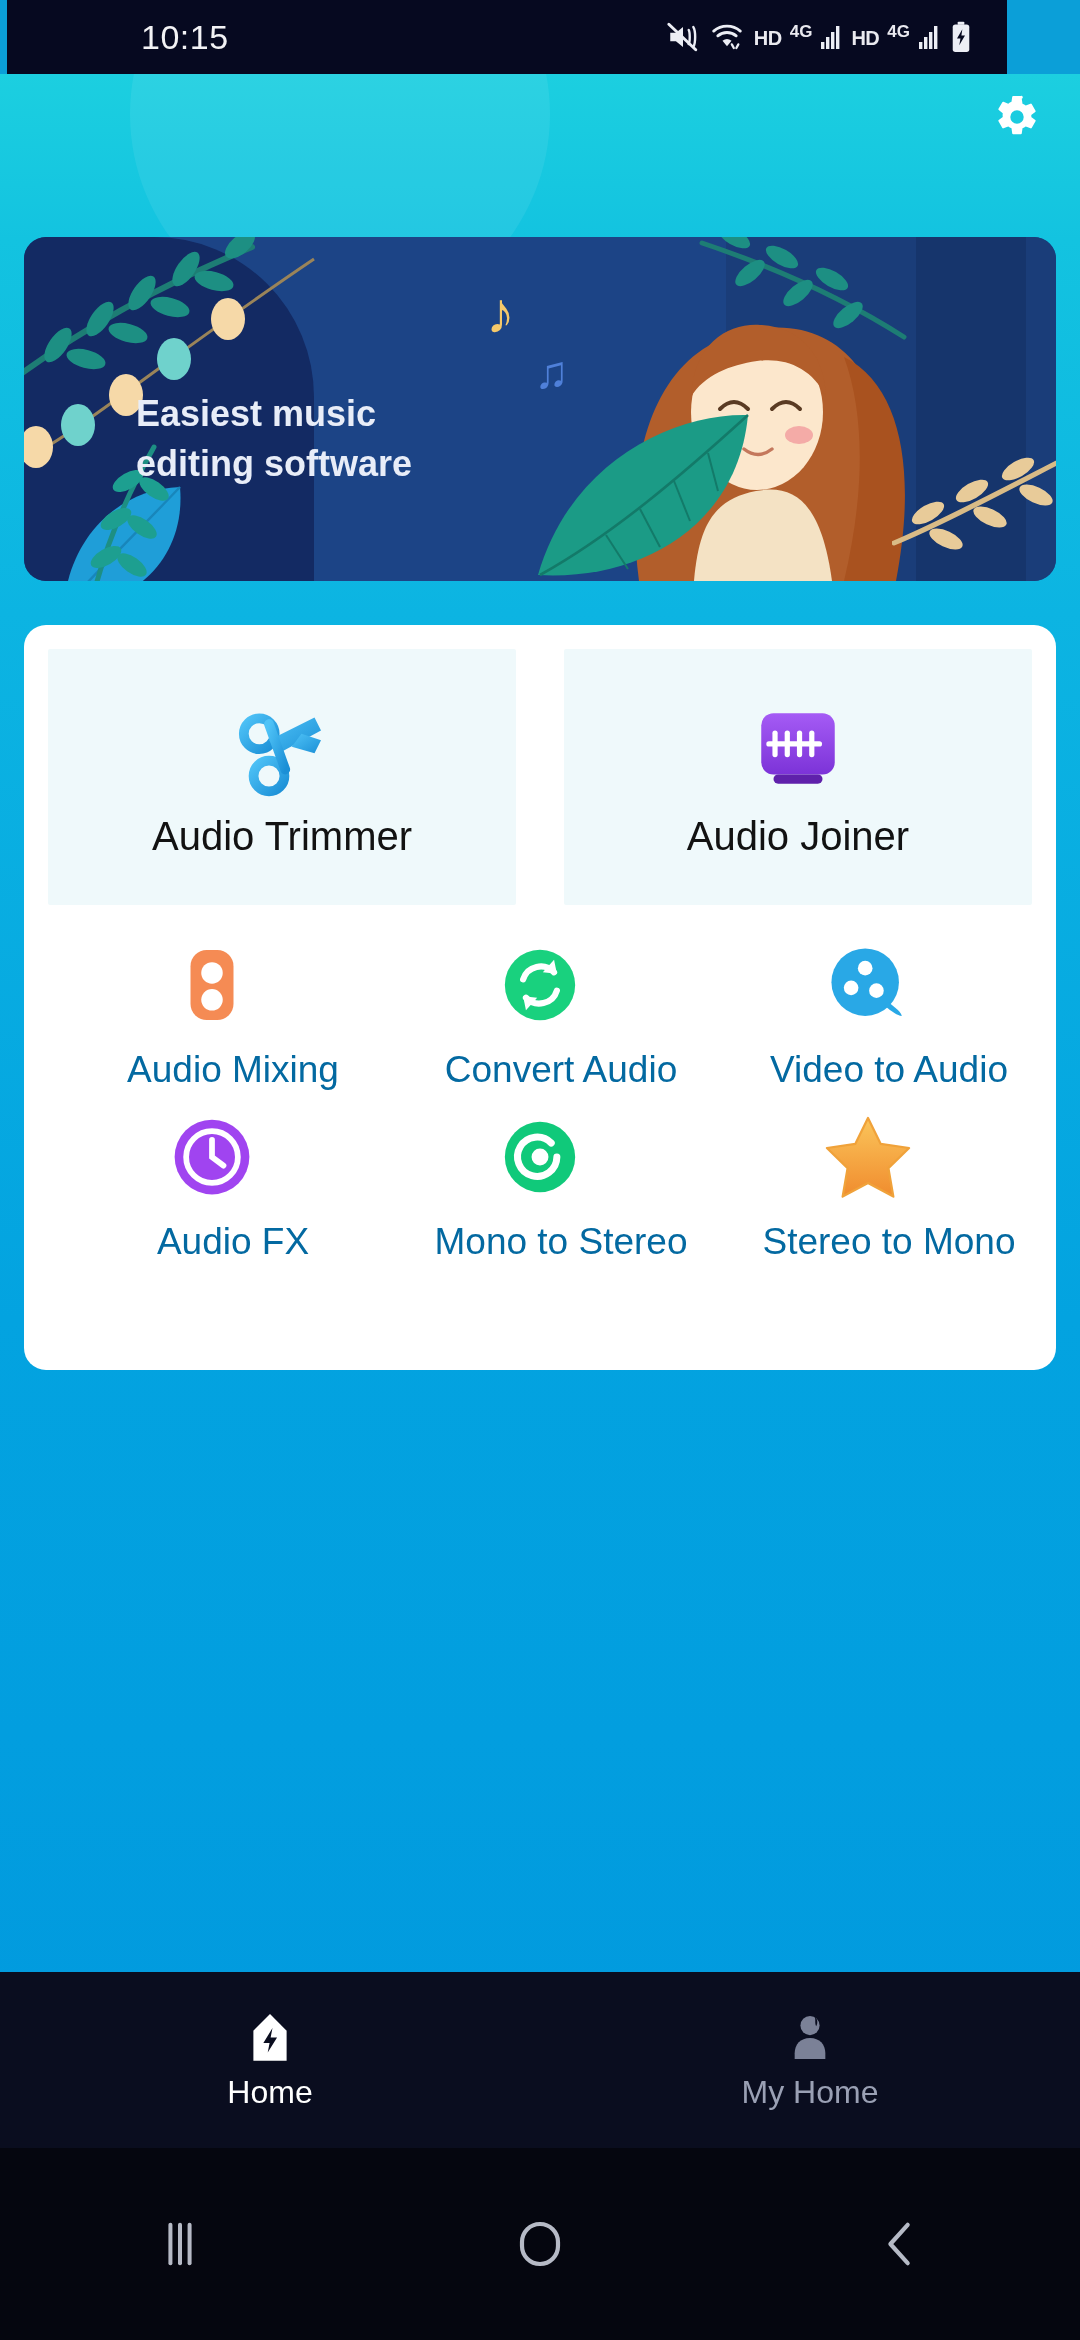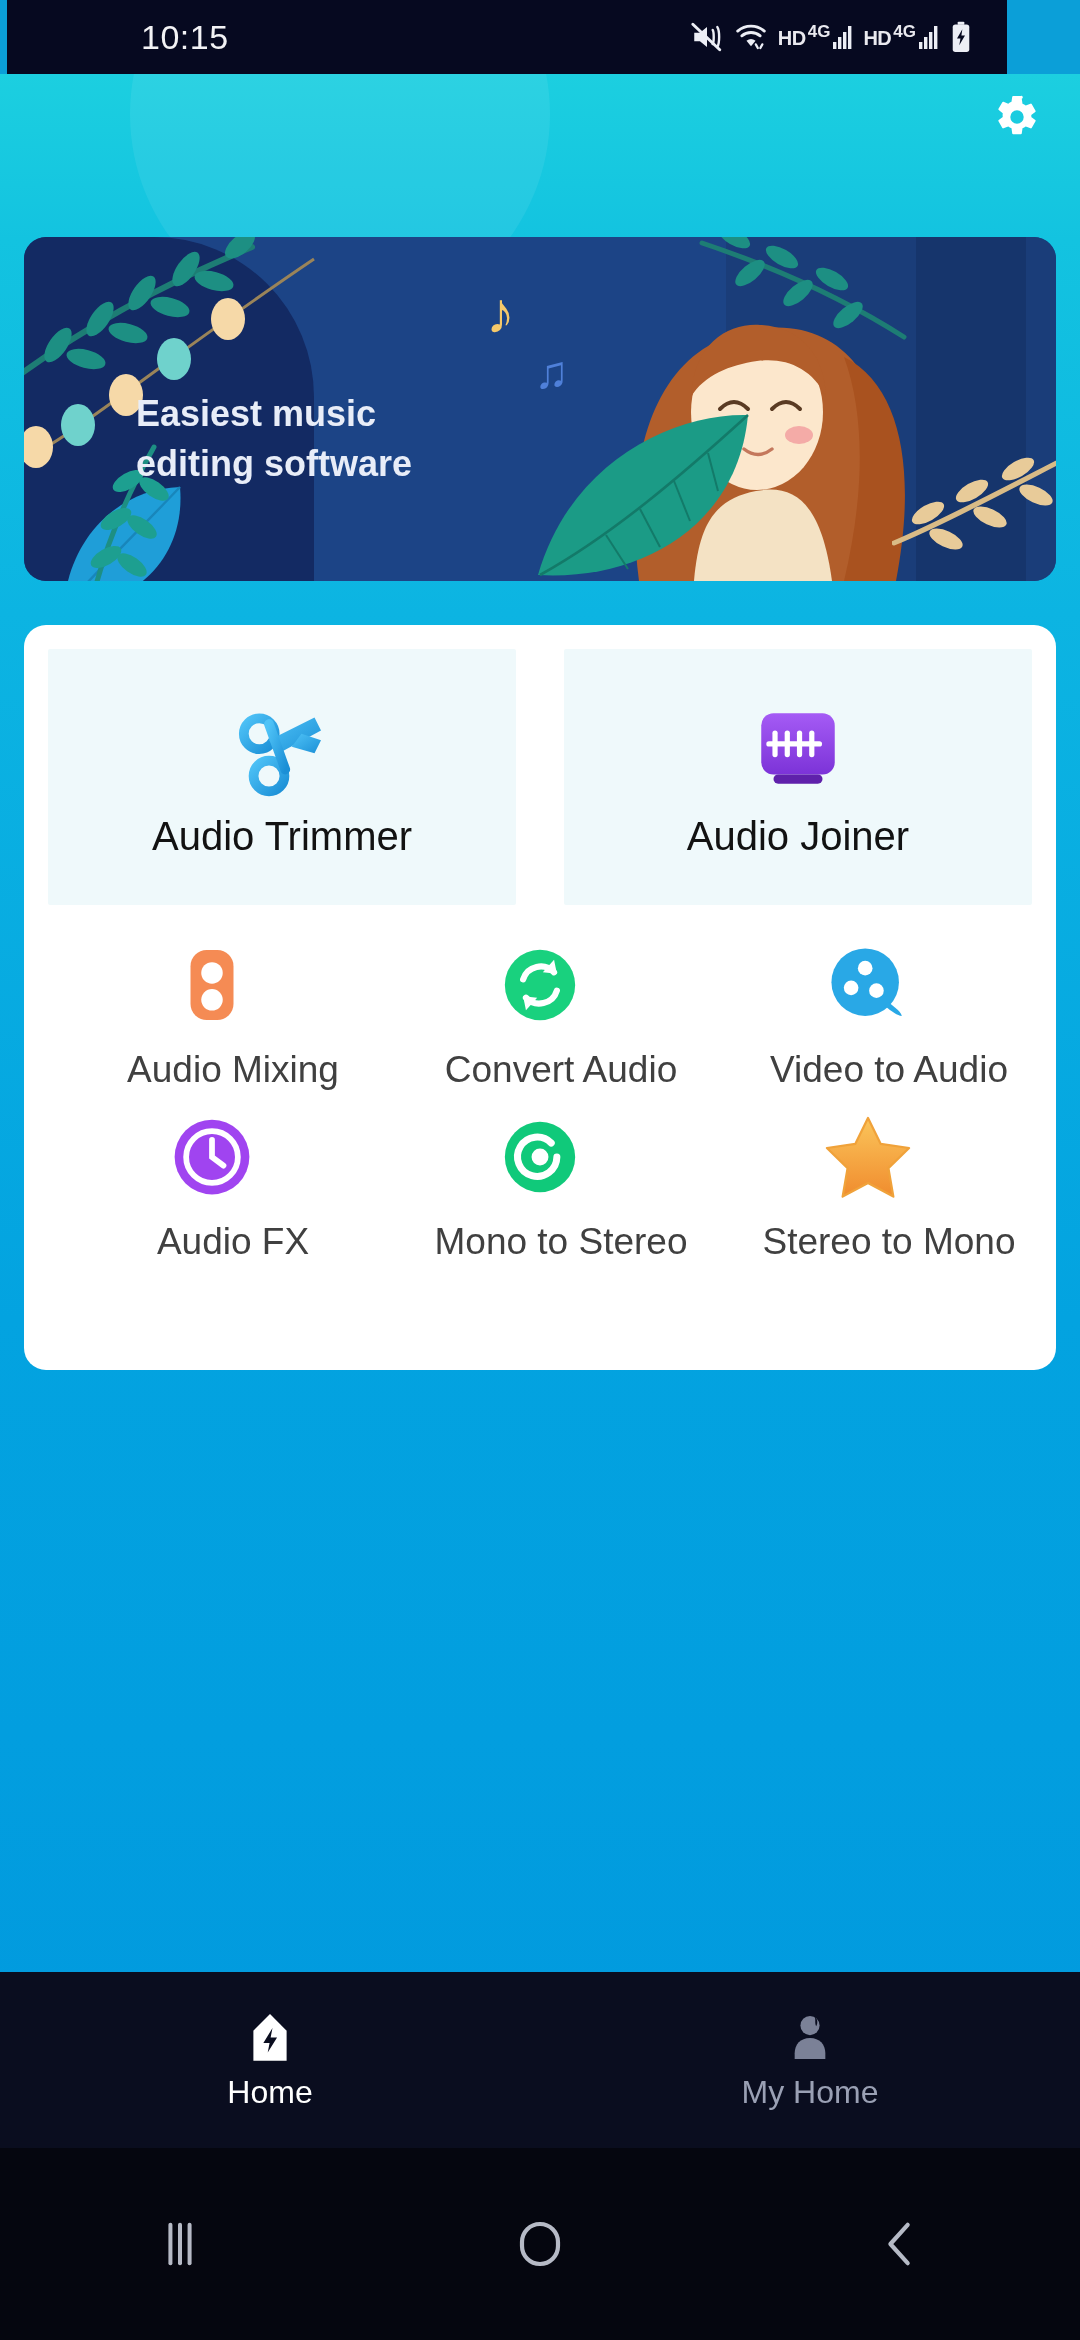--- a/index.html
+++ b/index.html
@@ -15,21 +15,21 @@
   .statusbar{
     position:absolute; top:0; left:0; width:1000px; height:74px;
     background:#060920; display:flex; align-items:center;
     padding:0 34px; z-index:40;margin-left:7px;
   }
   .sb-time{ color:#f2f2f5; font-size:34px; letter-spacing:.5px; margin-left:100px; }
   .sb-right{ margin-left:auto; display:flex; align-items:center; gap:9px; }
   .sb-right svg{ display:block; }
   .sb-hd{ color:#e9e9ef; font-size:20px; font-weight:700; letter-spacing:-.5px; }
   .sb-4g{ color:#e9e9ef; font-size:17px; font-weight:700; position:relative; top:-8px; }
-  .sb-grp{ display:flex; align-items:flex-end; gap:2px;text-align:center; }
+  .sb-grp{ display:flex; align-items:flex-end; gap:8px;text-align:center; }
 
   
   .appbg{
     position:absolute; top:74px; left:0; width:1080px; height:2074px;
     background:linear-gradient(180deg,#1ccfe0 0%,#13c3e0 8%,#0cb4e2 26%,#03a3e0 60%,#0199de 100%);
     overflow:hidden; z-index:5;
   }
   .bg-circle{
     position:absolute; top:-170px; left:130px; width:420px; height:420px;
     border-radius:50%; background:rgba(255,255,255,.07);
@@ -100,21 +100,21 @@
 
   .grid3{
     display:grid; grid-template-columns:repeat(3,1fr);
     row-gap:8px; margin-top:22px;
   }
   .cell{
     display:flex; flex-direction:column; align-items:center;
     justify-content:flex-start; gap:14px; cursor:pointer; padding-top:8px;
   }
   .cell-icon{ height:100px; display:flex; align-items:center; justify-content:center; }
-  .cell-label{ font-size:37px; color:#404040; font-weight:400; white-space:nowrap;margin-left:42px; }
+  .cell-label{ font-size:37px; color:#0369a1; font-weight:400; white-space:nowrap;margin-left:42px; }
 
   
   .bottomnav{
     position:absolute; bottom:192px; left:0; width:1080px; height:176px;
     background:#0a0d1f; display:flex; z-index:30;
   }
   .navitem{
     flex:1; display:flex; flex-direction:column; align-items:center;
     justify-content:center; gap:8px; cursor:pointer;
   }

